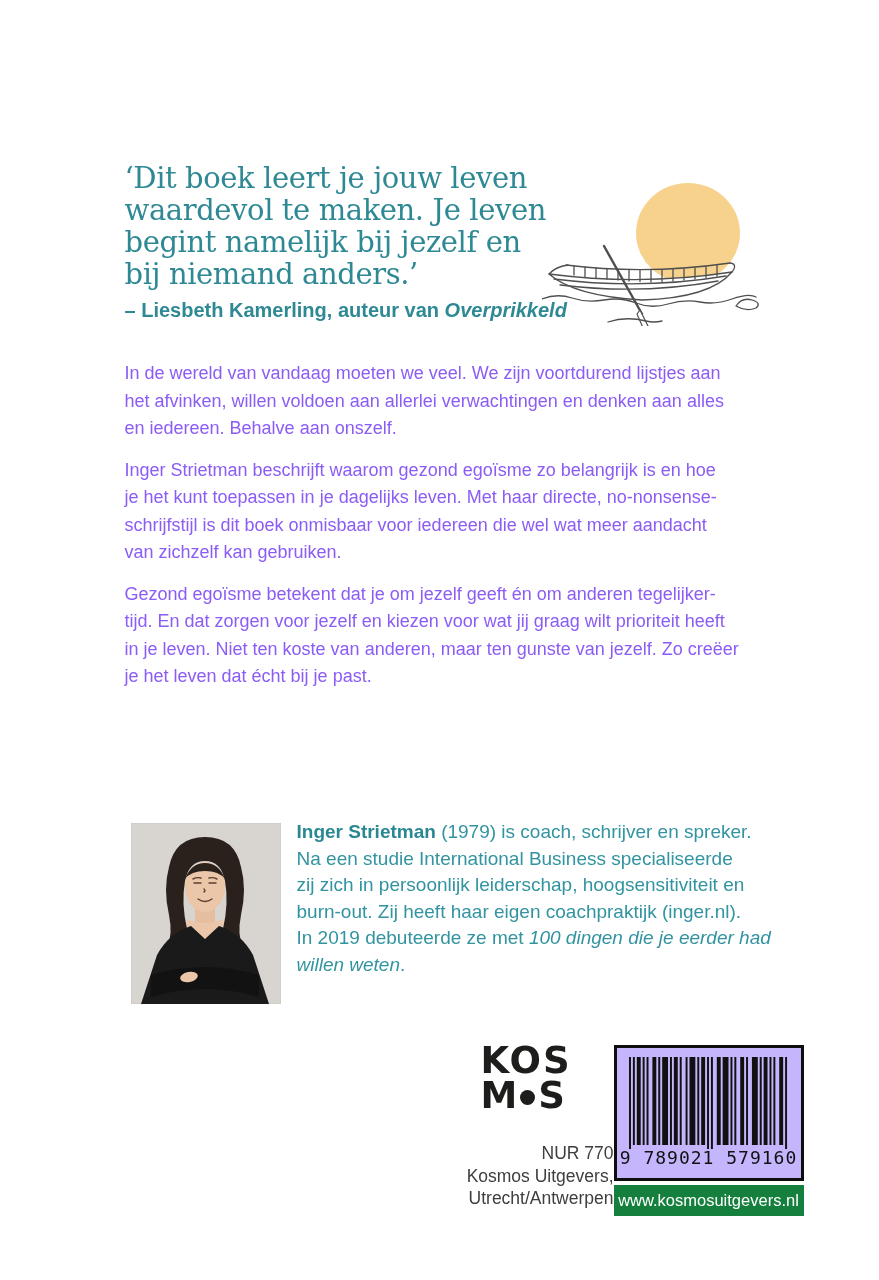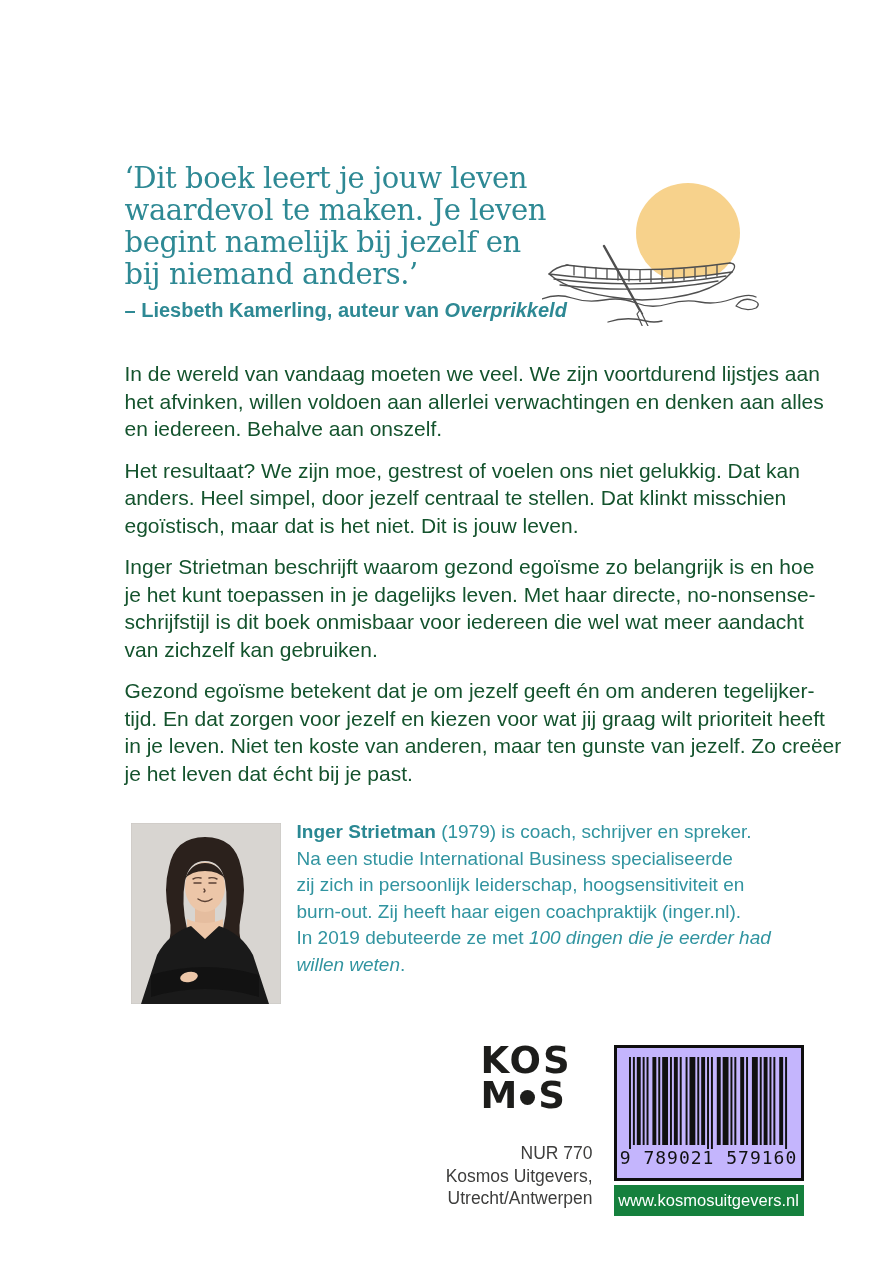--- a/index.html
+++ b/index.html
@@ -26,22 +26,22 @@
     font-size:20px; font-weight:bold;
     color:#2E8994;
     white-space:pre;
   }
   .quote-attribution em { font-style:italic; }
   
   .illustration { position:absolute; left:538px; top:162px; width:232px; height:148px; }
   
   .synopsis { position:absolute; left:121px; top:344px; width:660px; }
   .synopsis p {
-    font-size:21px; line-height:27.5px;
-    color:#14532d;
+    font-size:18px; line-height:27.5px;
+    color:#8b5cf6;
     white-space:pre;
     margin:0 0 14px 0;
   }
   
   .author-photo { position:absolute; left:127px; top:807px; width:150px; height:181px; }
   .author-bio {
     position:absolute; left:293px; top:803px;
     font-size:19px; line-height:26.5px;
     color:#3194A0;
     white-space:pre;
@@ -55,21 +55,21 @@
     font-weight:bold; font-size:37px; line-height:35px;
     letter-spacing:2px; color:#1D1D1B;
   }
   .kosmos-logo .row { display:flex; align-items:center; }
   .kosmos-dot {
     display:inline-block; width:15px; height:15px;
     border-radius:50%; background:#1D1D1B;
     margin:4px 3px 0 1px;
   }
   .nur-block {
-    position:absolute; right:283px; top:1126px;
+    position:absolute; right:262px; top:1126px;
     text-align:right;
     font-size:17.5px; line-height:22.5px;
     color:#3E3E3D;
   }
   .barcode-box {
     position:absolute; left:610px; top:1029px;
     width:190px; height:136px;
     background:#c4b5fd;
     border:3px solid #0E0E0E;
     text-align:center;
@@ -126,23 +126,20 @@
         <path d="M66,144 Q84,138 104,143 Q112,145 120,143"></path>
         <path d="M194,128 Q200,119 210,122 Q220,125 214,130 Q204,134 194,128"></path>
       </g>
     </svg>
   </div>
 
   <section class="synopsis">
     <p>In de wereld van vandaag moeten we veel. We zijn voortdurend lijstjes aan
 het afvinken, willen voldoen aan allerlei verwachtingen en denken aan alles
 en iedereen. Behalve aan onszelf.</p>
-    <p>Het resultaat? We zijn moe, gestrest of voelen ons niet gelukkig. Dat kan
-anders. Heel simpel, door jezelf centraal te stellen. Dat klinkt misschien
-egoïstisch, maar dat is het niet. Dit is jouw leven.</p>
     <p>Inger Strietman beschrijft waarom gezond egoïsme zo belangrijk is en hoe
 je het kunt toepassen in je dagelijks leven. Met haar directe, no-nonsense-
 schrijfstijl is dit boek onmisbaar voor iedereen die wel wat meer aandacht
 van zichzelf kan gebruiken.</p>
     <p>Gezond egoïsme betekent dat je om jezelf geeft én om anderen tegelijker-
 tijd. En dat zorgen voor jezelf en kiezen voor wat jij graag wilt prioriteit heeft
 in je leven. Niet ten koste van anderen, maar ten gunste van jezelf. Zo creëer
 je het leven dat écht bij je past.</p>
   </section>
 

